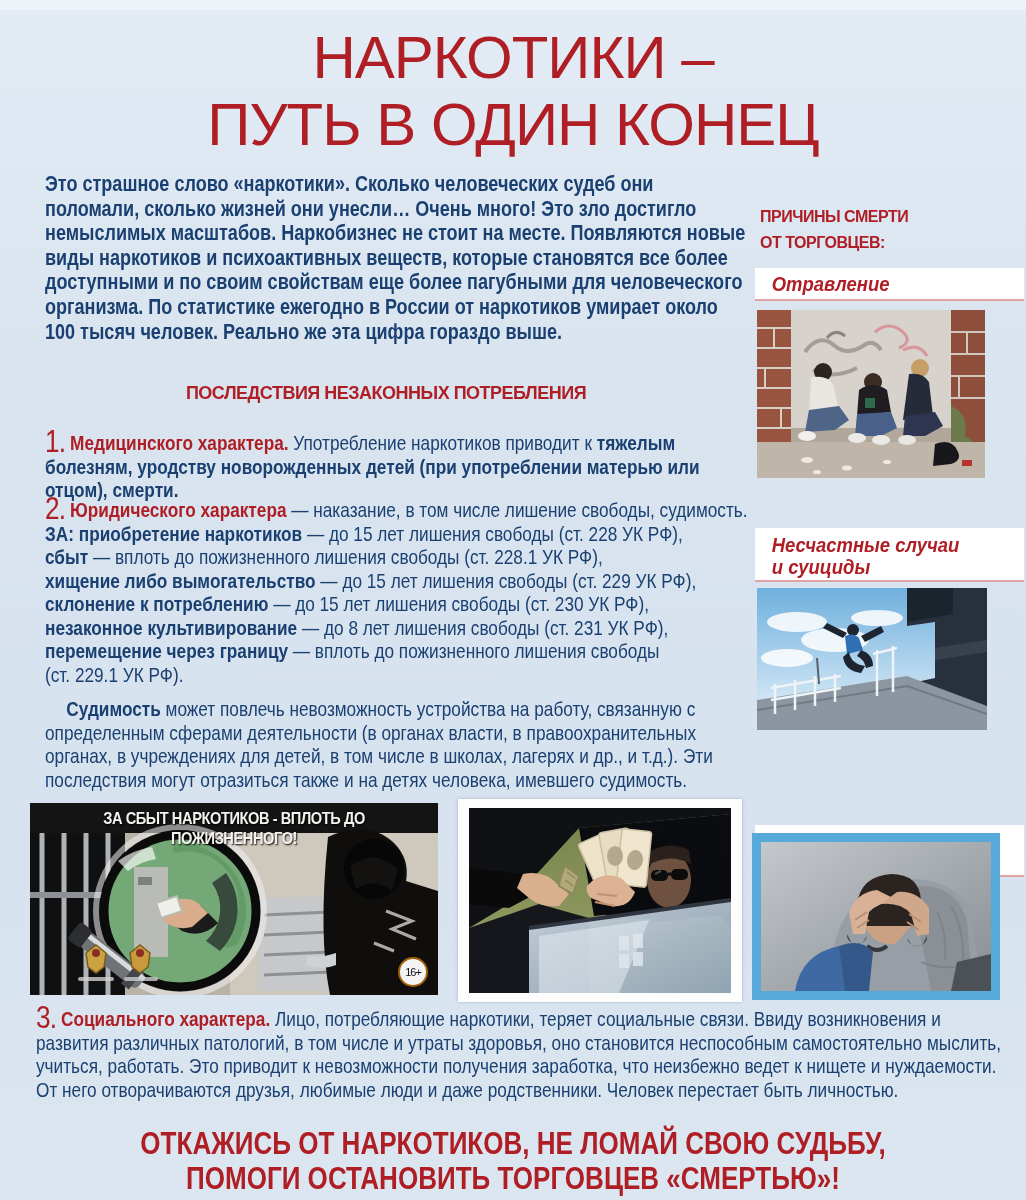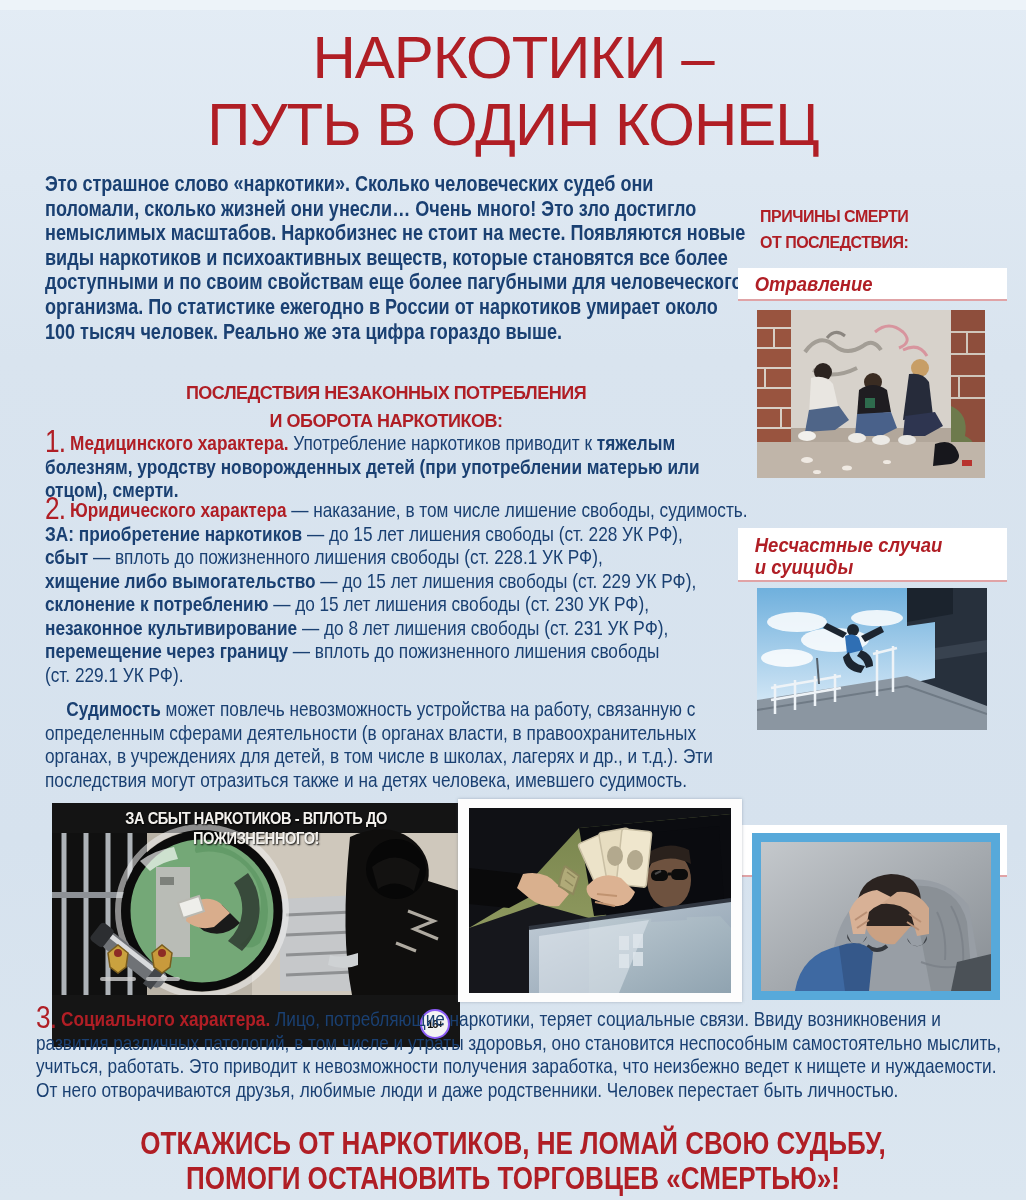--- a/index.html
+++ b/index.html
@@ -22,63 +22,63 @@
   .it2{position:absolute;left:45px;top:498px;width:862px;}
   .sud{position:absolute;left:45px;top:697px;width:862px;text-indent:26px;}
   .sud .rest{text-indent:0;}
   .it3{position:absolute;left:36px;top:1007px;width:1186px;}
   .footer{position:absolute;left:0;top:1126px;width:1026px;text-align:center;
     font-size:31px;line-height:35px;font-weight:bold;color:#b01e25;
     transform:scaleX(0.84);transform-origin:center top;}
   
   .sb-h{position:absolute;left:760px;top:204px;width:260px;font-size:16px;line-height:26px;
     font-weight:bold;color:#b01e25;letter-spacing:-0.5px;}
-  .bar{position:absolute;left:738px;right:0;width:269px;background:#ffffff;
+  .bar{position:absolute;left:755px;right:0;width:269px;background:#ffffff;
     border-bottom:2px solid #e0a3a6;}
   .bar .lbl{display:inline-block;transform:scaleX(0.88);transform-origin:left center;
     font-style:italic;font-weight:bold;color:#b01e25;font-size:21px;line-height:22px;padding-left:19px;}
   .bar1{top:268px;height:31px;}
   .bar1 .lbl{padding-top:5px;}
   .bar2{top:528px;height:52px;}
   .bar2 .lbl{padding-top:6px;}
   .bar3{top:786px;height:50px;margin-top:39px;}
   .bar3 .lbl{padding-top:5px;}
   .ph{position:absolute;overflow:hidden;}
   .ph svg{display:block;}
   .ph1{left:757px;top:310px;width:228px;height:168px;}
   .ph2{left:757px;top:588px;width:230px;height:142px;}
   .ph3{left:752px;top:833px;width:248px;height:167px;background:#57a9da;}
   .ph3 svg{position:absolute;left:9px;top:9px;}
   
-  .posterA{position:absolute;left:52px;top:803px;width:408px;height:244px;background:#151515;overflow:hidden;}
+  .posterA{position:absolute;left:30px;top:803px;width:408px;height:192px;background:#151515;overflow:hidden;}
   .posterA .headline{position:absolute;left:0;top:6px;width:408px;text-align:center;color:#f4f2ee;
     font-weight:bold;font-size:17px;letter-spacing:-0.5px;transform:scaleX(0.86);transform-origin:center top;
     text-shadow:1px 1px 2px #000;}
   .age{position:absolute;right:10px;bottom:8px;width:26px;height:26px;border-radius:50%;
-    background:#f3f3f3;border:2px solid #8b5cf6;color:#101010;font-weight:bold;font-size:11px;
+    background:#f3f3f3;border:2px solid #a16207;color:#101010;font-weight:normal;font-size:11px;
     line-height:26px;text-align:center;letter-spacing:-1px;}
   .carB{position:absolute;left:458px;top:799px;width:284px;height:203px;background:#fdfdfd;
     box-shadow:0 0 3px rgba(70,90,110,.35);}
   .carB svg{position:absolute;left:11px;top:9px;}
 </style>
 </head>
 <body>
 
 <div class="page">
 
   <div class="title">
     <div>НАРКОТИКИ –</div>
     <div>ПУТЬ В ОДИН КОНЕЦ</div>
   </div>
 
   <div class="intro cond">Это страшное слово «наркотики». Сколько человеческих судеб они поломали, сколько жизней они унесли… Очень много! Это зло достигло немыслимых масштабов. Наркобизнес не стоит на месте. Появляются новые виды наркотиков и психоактивных веществ, которые становятся все более доступными и по своим свойствам еще более пагубными для человеческого организма. По статистике ежегодно в России от наркотиков умирает около 100 тысяч человек. Реально же эта цифра гораздо выше.</div>
 
   <div class="sb-h">
     <div>ПРИЧИНЫ СМЕРТИ</div>
-    <div>ОТ ПОСЛЕДСТВИЯ:</div>
+    <div>ОТ ТОРГОВЦЕВ:</div>
   </div>
 
   <div class="bar bar1">
     <span class="lbl">Отравление</span>
   </div>
 
   <div class="ph ph1">
     <svg width="228" height="168" viewBox="0 0 228 168">
       <rect width="228" height="168" fill="#d7d2cb"></rect>
       <rect x="0" y="0" width="34" height="168" fill="#99543f"></rect>
@@ -220,21 +220,20 @@
       <path d="M166,94 a10,9 0 1 1 -20,2 l4,6 a8,7 0 0 0 12,0 z" fill="#3c4046"></path>
       <path d="M106,104 q10,8 20,0" stroke="#34383e" stroke-width="4" fill="none"></path>
       <path d="M34,149 Q40,112 78,104 L96,120 84,149 Z" fill="#3e69a2"></path>
       <path d="M78,104 Q100,96 112,110 L108,149 84,149 Z" fill="#35588a"></path>
       <path d="M196,120 L230,112 230,149 190,149 Z" fill="#4b5157"></path>
     </svg>
   </div>
 
   <div class="sec-h">
     <div>ПОСЛЕДСТВИЯ НЕЗАКОННЫХ ПОТРЕБЛЕНИЯ</div>
-    <div>И ОБОРОТА НАРКОТИКОВ:</div>
   </div>
 
   <div class="it1 cond bodytxt">
     <span class="num">1.</span>
     <span class="red b">Медицинского характера.</span><span> Употребление наркотиков приводит к </span><span class="b">тяжелым болезням, уродству новорожденных детей (при употреблении матерью или отцом), смерти.</span>
   </div>
 
   <div class="it2 cond bodytxt">
     <div>
       <span class="num">2.</span>

